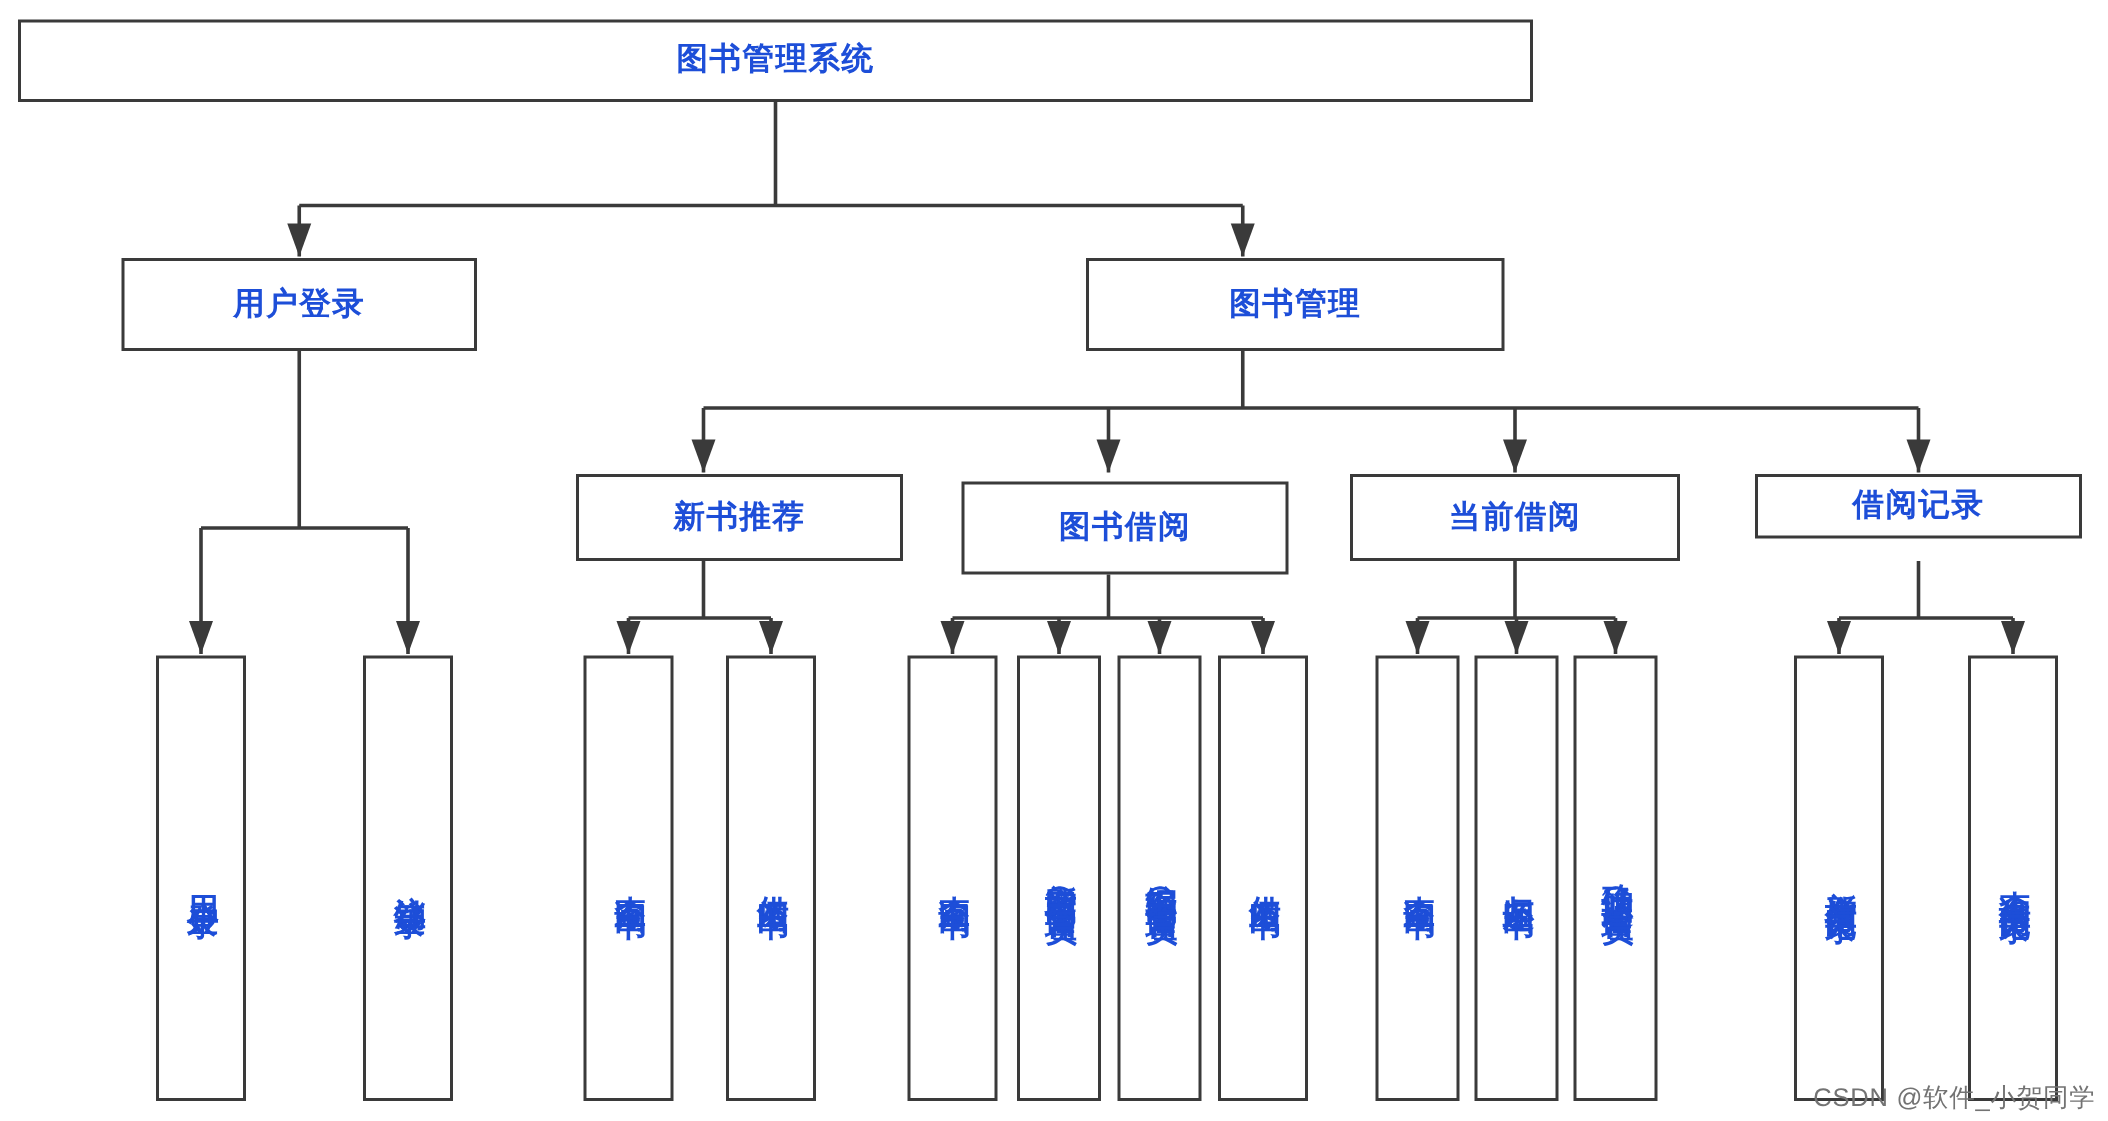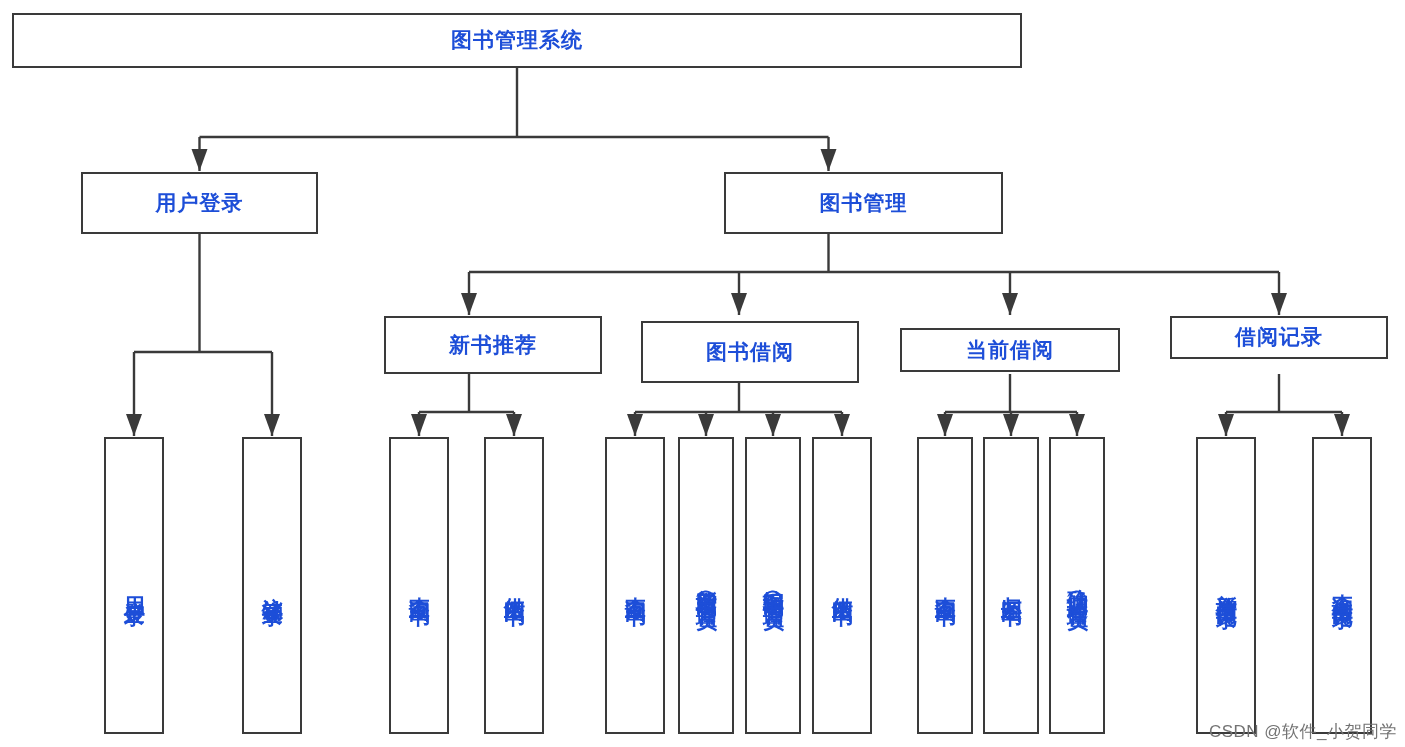--- a/index.html
+++ b/index.html
@@ -87,21 +87,21 @@
       </div>
       <div class="node" style="left: 712px; top: 172px; width: 279px; height: 62px; margin-left: 12px;">
         <div class="node-label">图书管理</div>
       </div>
       <div class="node" style="left: 360px; top: 316px; width: 218px; height: 58px; margin-left: 24px;">
         <div class="node-label">新书推荐</div>
       </div>
       <div class="node" style="left: 630px; top: 321px; width: 218px; height: 62px; margin-left: 11px;">
         <div class="node-label">图书借阅</div>
       </div>
-      <div class="node" style="left: 900px; top: 328px; width: 220px; height: 44px;">
+      <div class="node" style="left: 900px; top: 316px; width: 220px; height: 58px;">
         <div class="node-label">当前借阅</div>
       </div>
       <div class="node" style="left: 1170px; top: 316px; width: 218px; height: 43px;">
         <div class="node-label">借阅记录</div>
       </div>
       <div class="node leaf" style="left: 104px; top: 437px; width: 60px; height: 297px;">
         <div class="node-label">用户登录</div>
       </div>
       <div class="node leaf" style="left: 242px; top: 437px; width: 60px; height: 297px;">
         <div class="node-label">注销登录</div>

